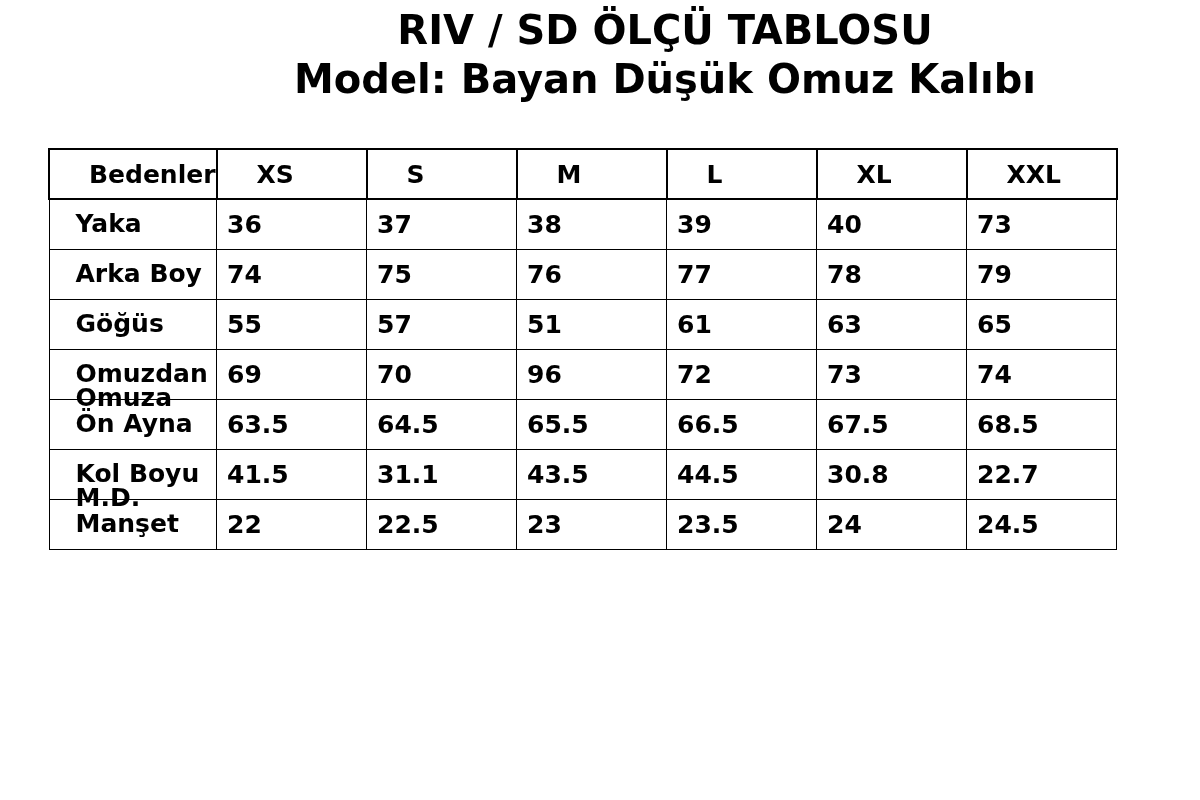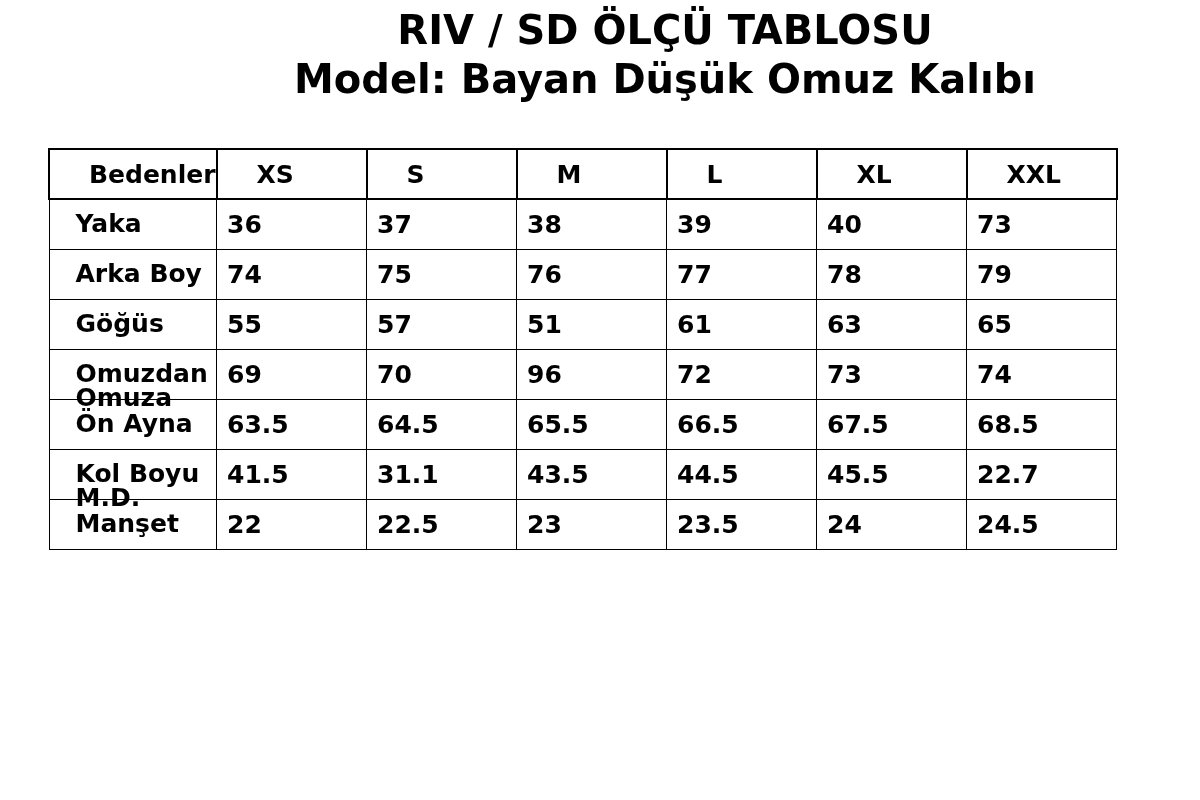--- a/index.html
+++ b/index.html
@@ -239,21 +239,21 @@
           <td>
             <span class="flow-text">31.1</span>
           </td>
           <td>
             <span class="flow-text">43.5</span>
           </td>
           <td>
             <span class="flow-text">44.5</span>
           </td>
           <td>
-            <span class="flow-text">45.5</span>
+            <span class="flow-text">30.8</span>
           </td>
           <td>
             <span class="flow-text">22.7</span>
           </td>
         </tr>
         <tr>
           <td>
             <span class="label-text">Manşet</span>
           </td>
           <td>

